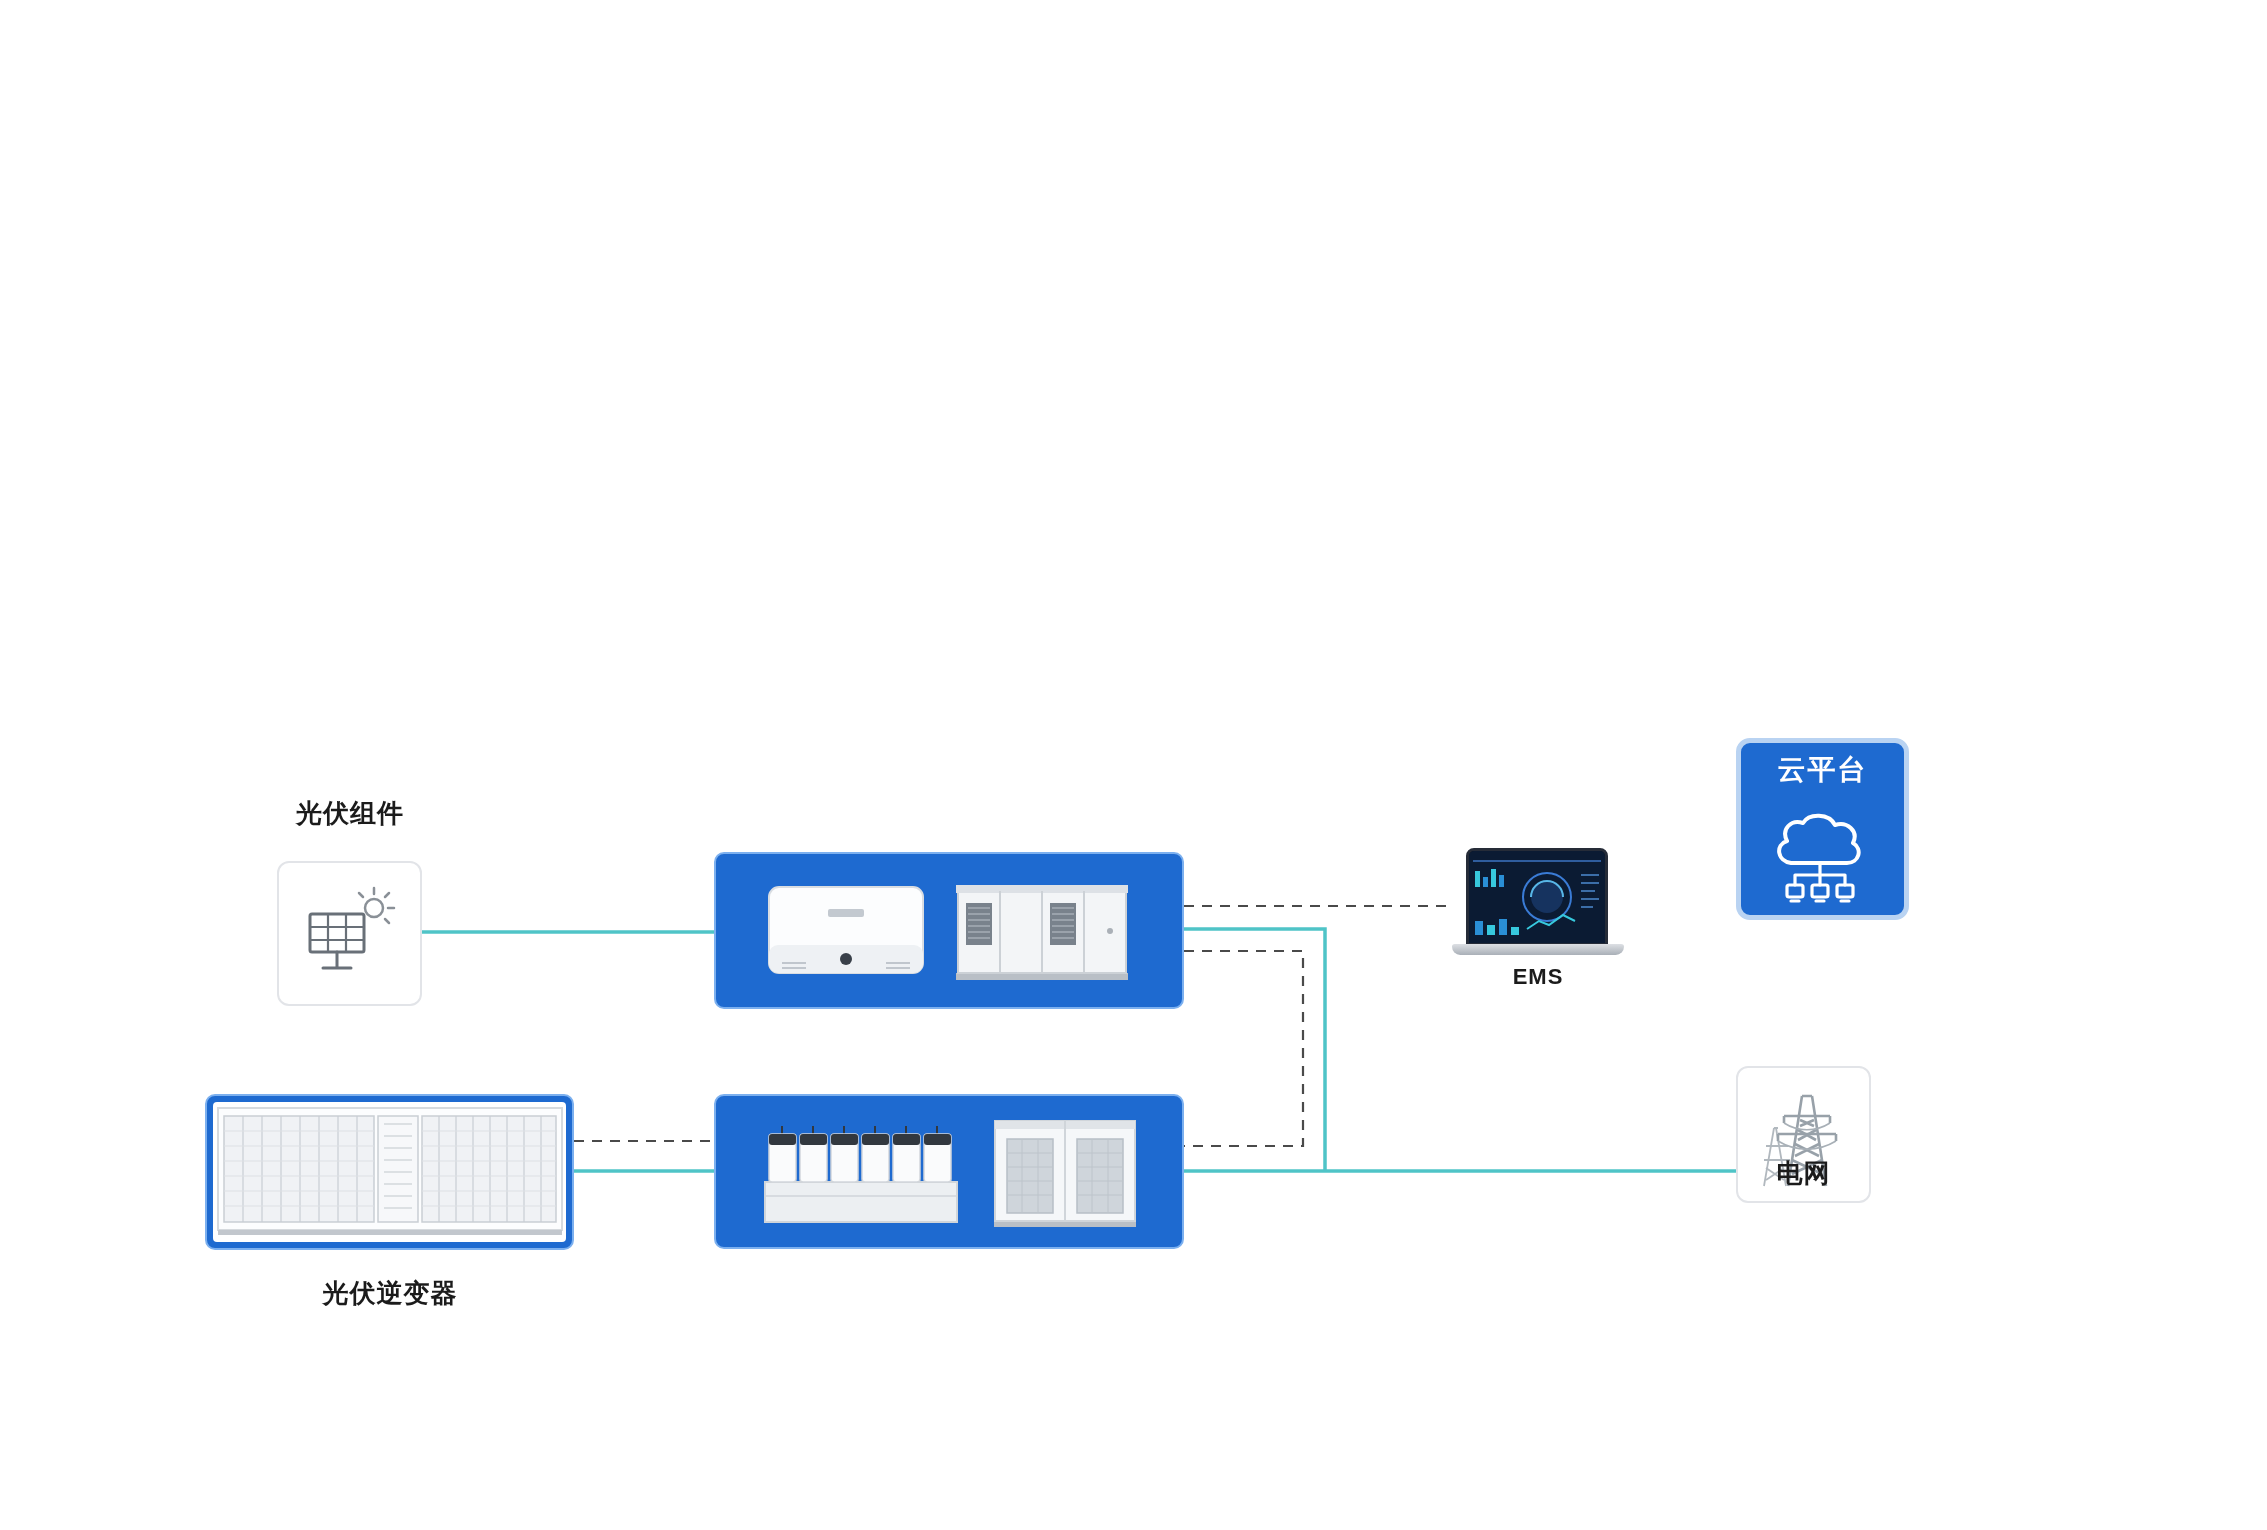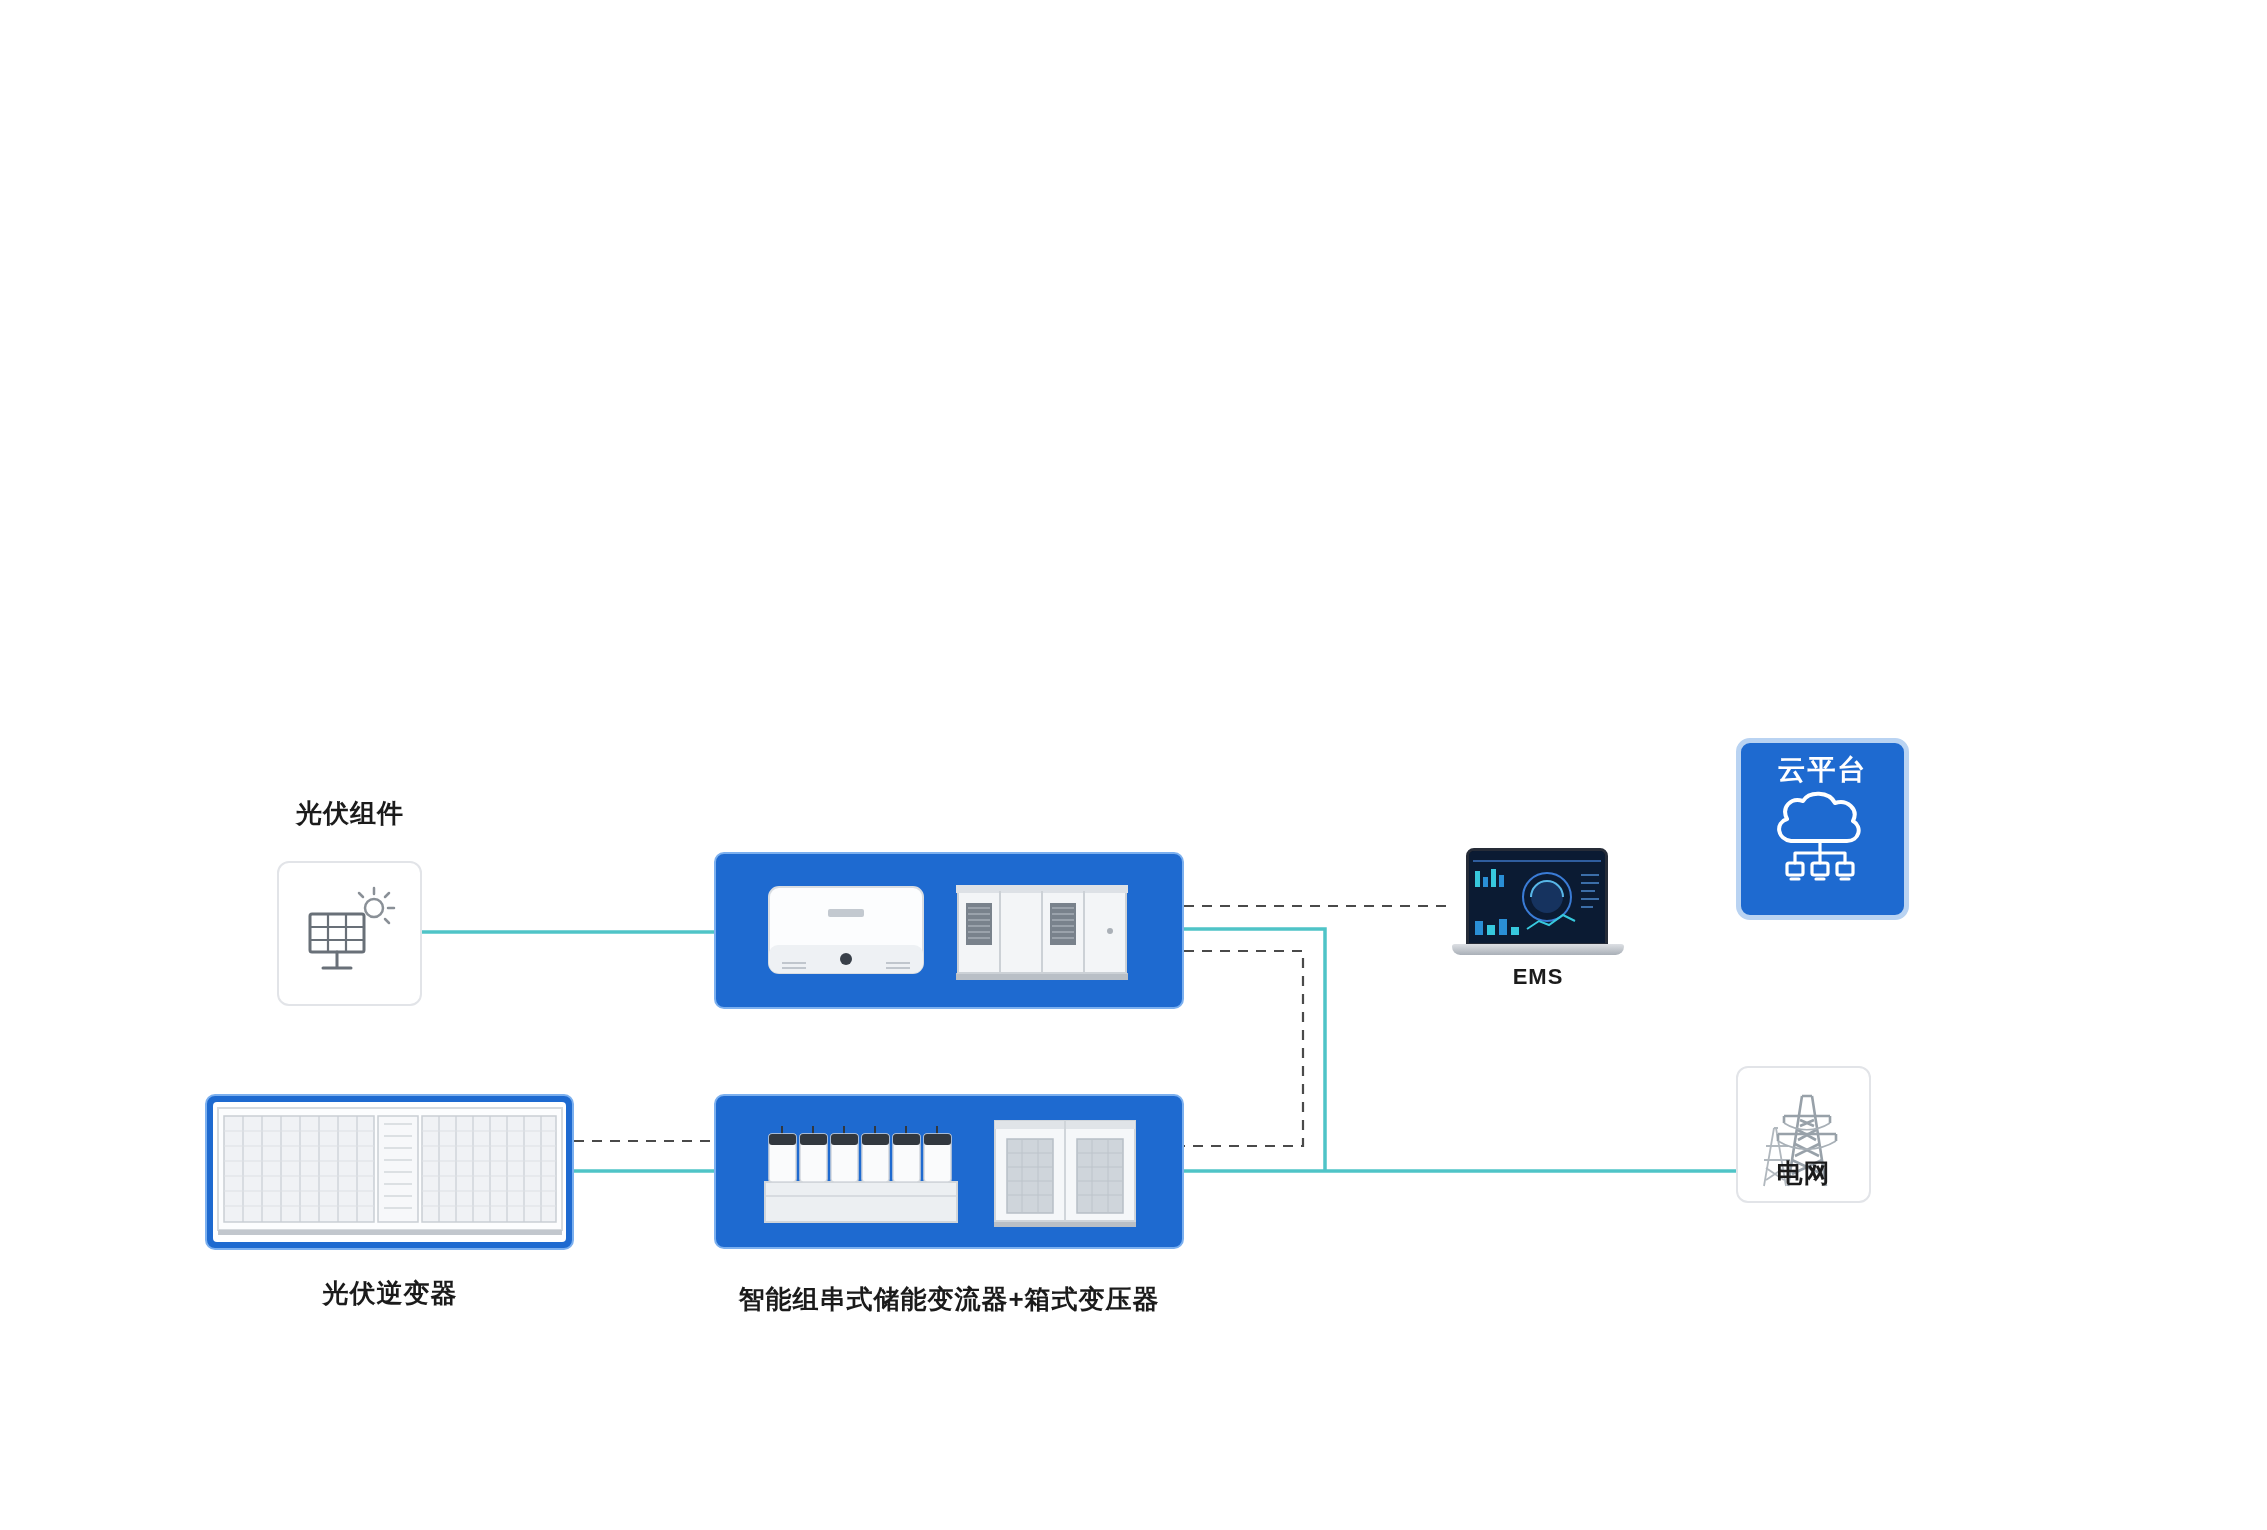--- a/index.html
+++ b/index.html
@@ -31,21 +31,21 @@
     border-radius:10px;display:flex;align-items:center;justify-content:center;
     box-sizing:border-box;gap:26px;
   }
   .battery-inner{
     background:#fff;border-radius:4px;width:353px;height:140px;
     display:flex;align-items:center;justify-content:center;
   }
   .cloud-box{
     position:absolute;left:1736px;top:738px;width:173px;height:182px;
     background:var(--box-blue);border:5px solid var(--cloud-border);border-radius:14px;
-    box-sizing:border-box;display:flex;flex-direction:column;align-items:center;
+    box-sizing:border-box;display:flex;flex-direction:column;align-items:center;justify-content:space-between;
   }
   .cloud-title{color:#ffffff;font-weight:bold;font-size:28px;margin-top:8px;letter-spacing:2px;}
   .ems-screen{
     position:absolute;left:1466px;top:848px;width:142px;height:98px;
     background:#10141f;border:3px solid #262c38;border-radius:8px 8px 0 0;box-sizing:border-box;
     overflow:hidden;
   }
   .ems-base{
     position:absolute;left:1452px;top:944px;width:172px;height:11px;
     background:linear-gradient(#dde0e4,#a9afb7);border-radius:3px 3px 9px 9px;
@@ -187,21 +187,20 @@
       <rect x="4" y="108" width="142" height="6" fill="#b9bfc6"></rect>
       <rect x="5" y="8" width="140" height="100" fill="#f5f7f9" stroke="#d0d5da" stroke-width="2"></rect>
       <rect x="5" y="8" width="140" height="8" fill="#e0e4e8"></rect>
       <path d="M75 8 v100" stroke="#d0d5da" stroke-width="2"></path>
       <rect x="17" y="26" width="46" height="74" fill="#cfd5db" stroke="#b7bec6" stroke-width="1.5"></rect>
       <path d="M17 40h46M17 54h46M17 68h46M17 82h46M32 26v74M48 26v74" stroke="#bdc4cb" stroke-width="1"></path>
       <rect x="87" y="26" width="46" height="74" fill="#cfd5db" stroke="#b7bec6" stroke-width="1.5"></rect>
       <path d="M87 40h46M87 54h46M87 68h46M87 82h46M102 26v74M118 26v74" stroke="#bdc4cb" stroke-width="1"></path>
     </svg>
   </div>
-  <div class="node-label" style="left:664px;top:1282px;width:570px;">智能组串式储能变流器+箱式变压器</div>
 
   <div class="white-box" style="left:1736px;top:1066px;width:135px;height:137px;">
     <svg width="104" height="110" viewBox="0 0 104 110">
       <g fill="none" stroke="#98a1a9" stroke-width="1.8" opacity="0.75">
         <path d="M12 106 L22 48 M34 106 L24 48 M14 66 h22 M12 80 h26 M22 48 h4"></path>
         <path d="M14 100 L32 88 M32 100 L14 88"></path>
       </g>
       <g fill="none" stroke="#98a1a9" stroke-width="2.6">
         <path d="M36 106 L50 16 M74 106 L60 16 M50 16 h10"></path>
         <path d="M32 36 h46 M26 54 h58"></path>

